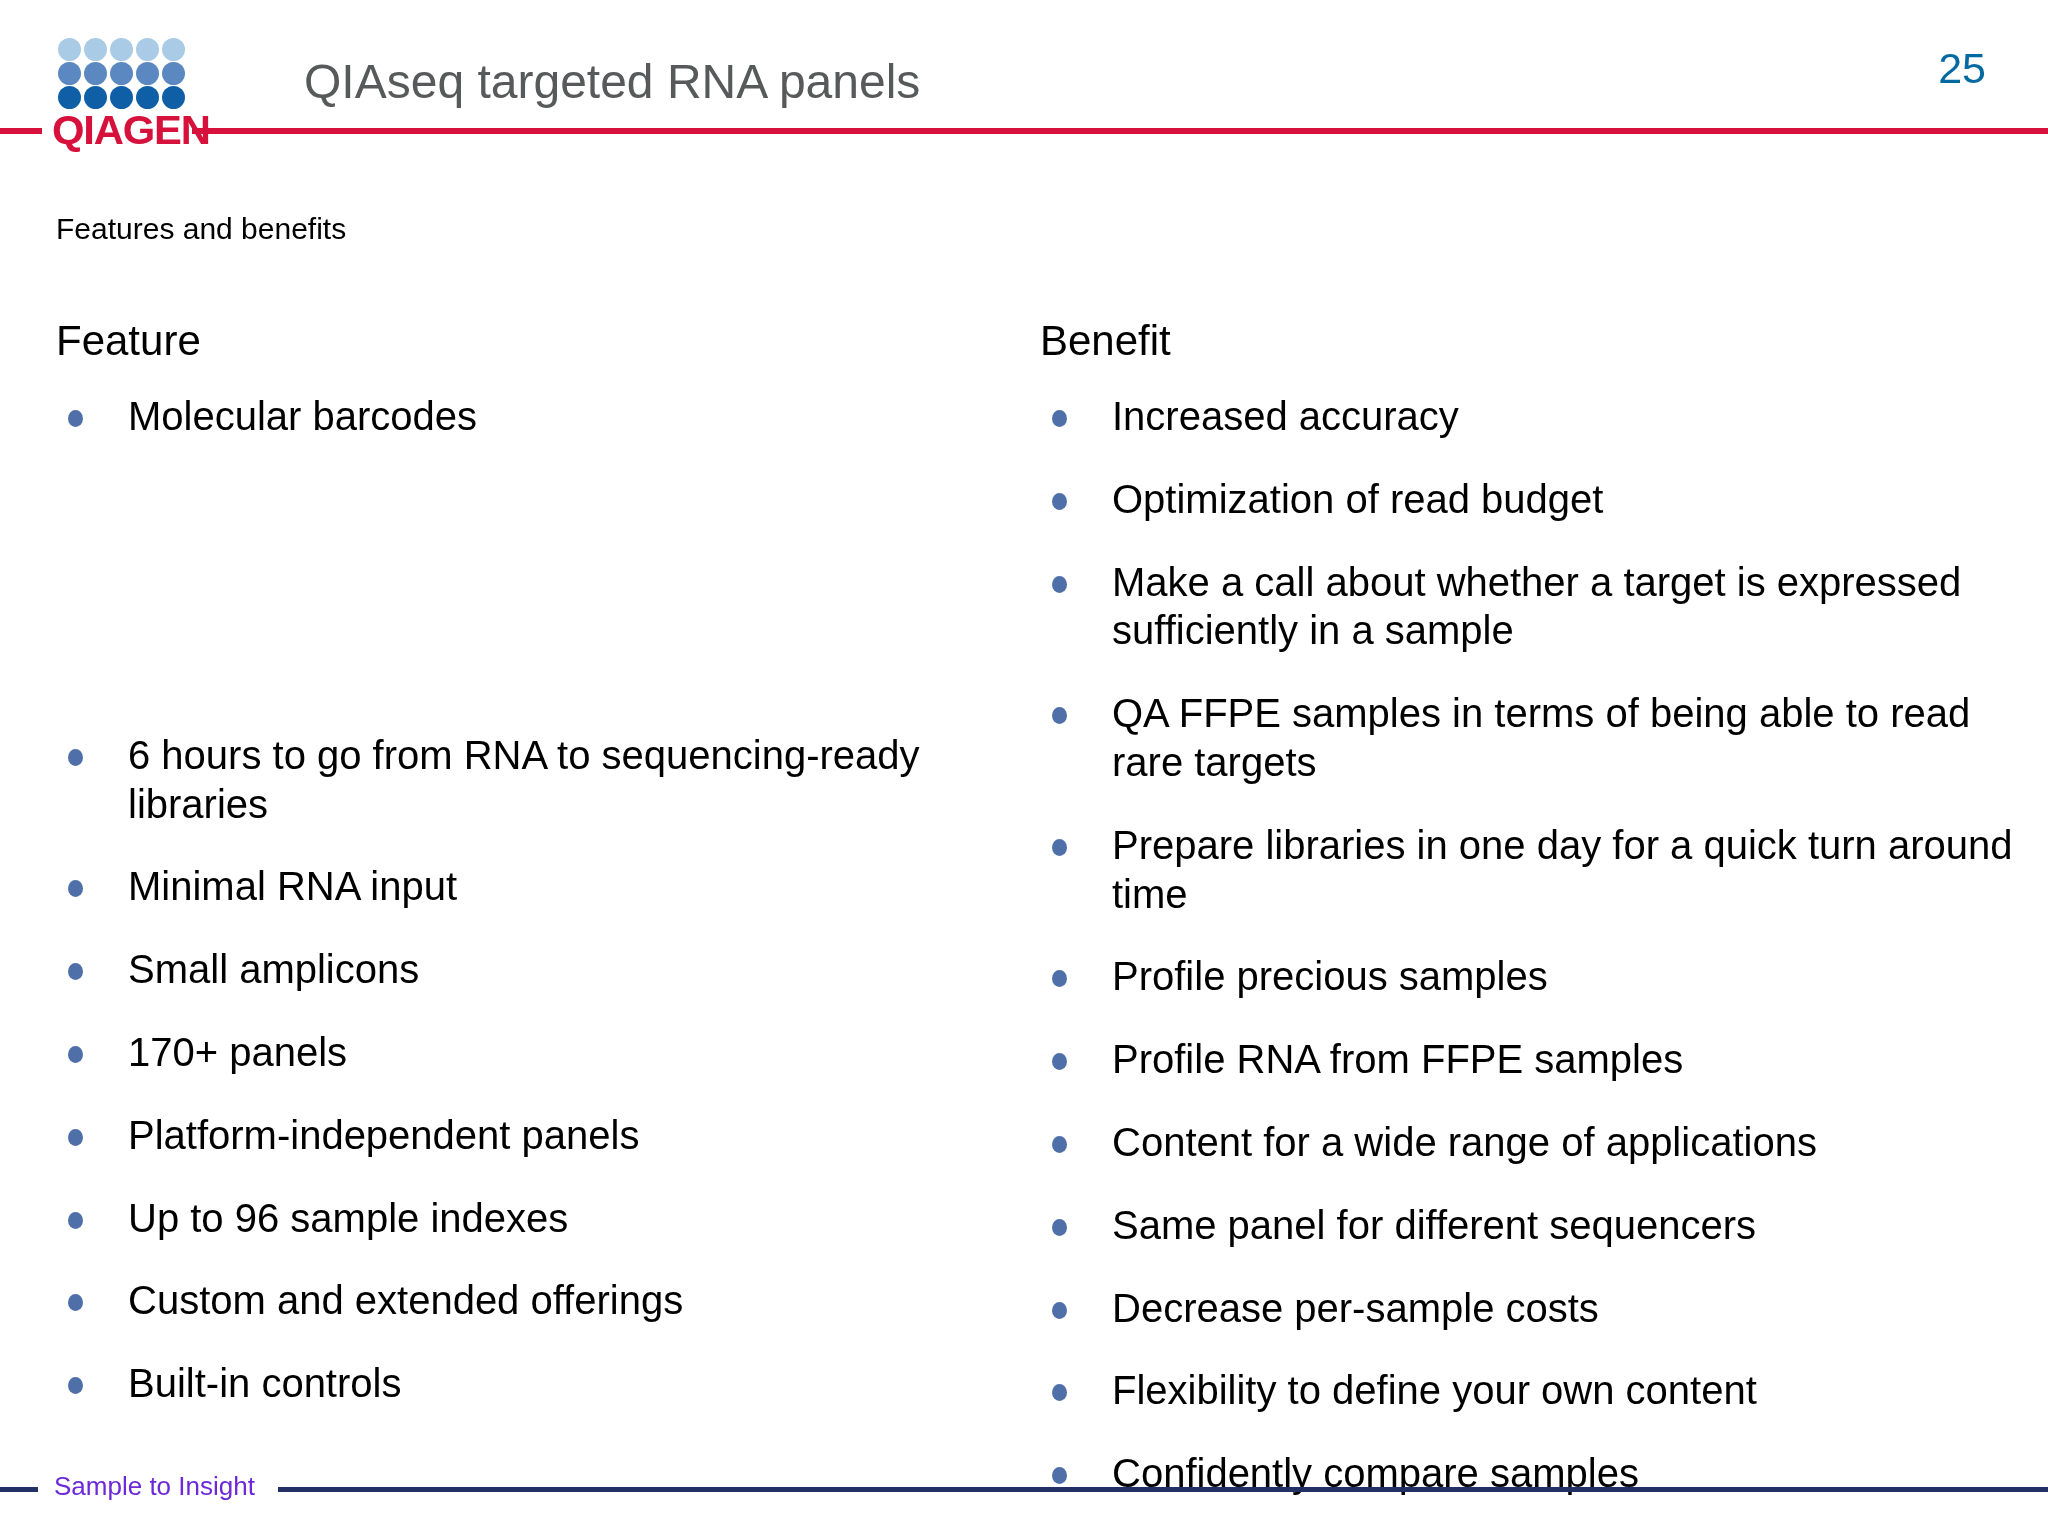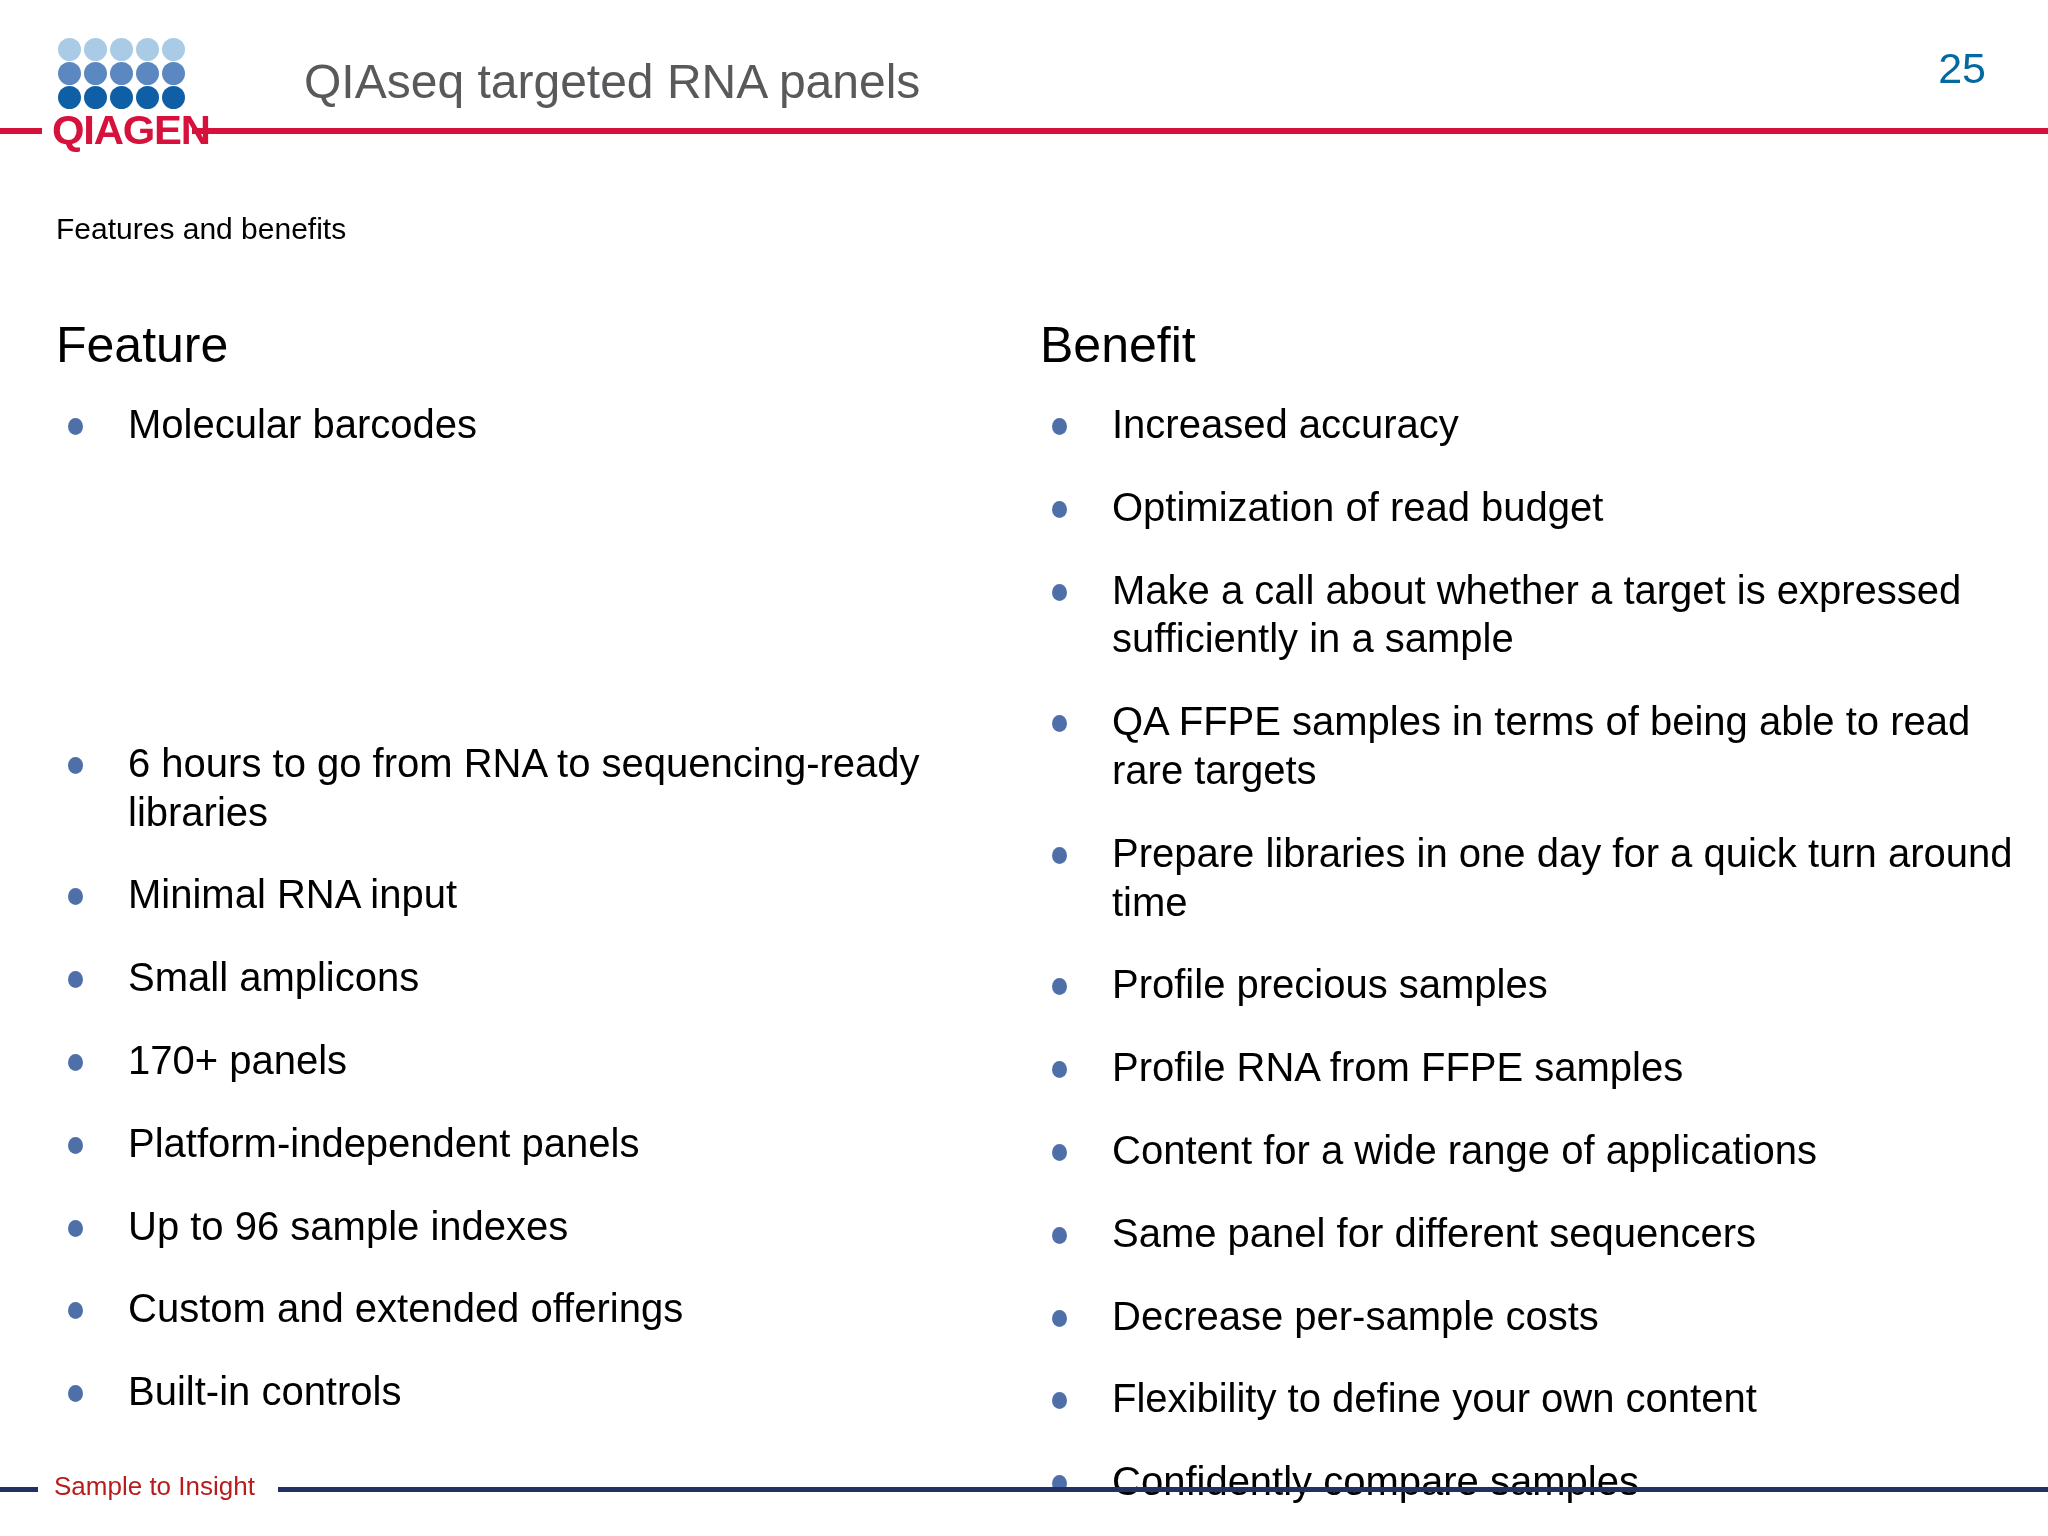--- a/index.html
+++ b/index.html
@@ -108,21 +108,21 @@
     width: 2048px;
   }
   .col {
     position: absolute;
     top: 0;
   }
   .col-left  { left: 56px;  width: 960px; }
   .col-right { left: 1040px; width: 990px; }
 
   .col-header {
-    font-size: 50px;
+    font-size: 42px;
     color: #000000;
     margin: 0 0 30px 0;
     line-height: 1.0;
   }
 
   ul.bullets {
     list-style: none;
     margin: 0;
     padding: 0;
   }
@@ -166,21 +166,21 @@
     top: 19px;
     width: 38px;
     height: 5px;
     background: #233065;
   }
   .footer-tag {
     position: absolute;
     left: 54px;
     top: 3px;
     font-size: 26px;
-    color: #b91c1c;
+    color: #6d28d9;
     font-family: "Liberation Sans", sans-serif;
     white-space: nowrap;
   }
   .footer-rule {
     position: absolute;
     left: 278px;
     top: 19px;
     width: 1770px;
     height: 5px;
     background: #233065;

